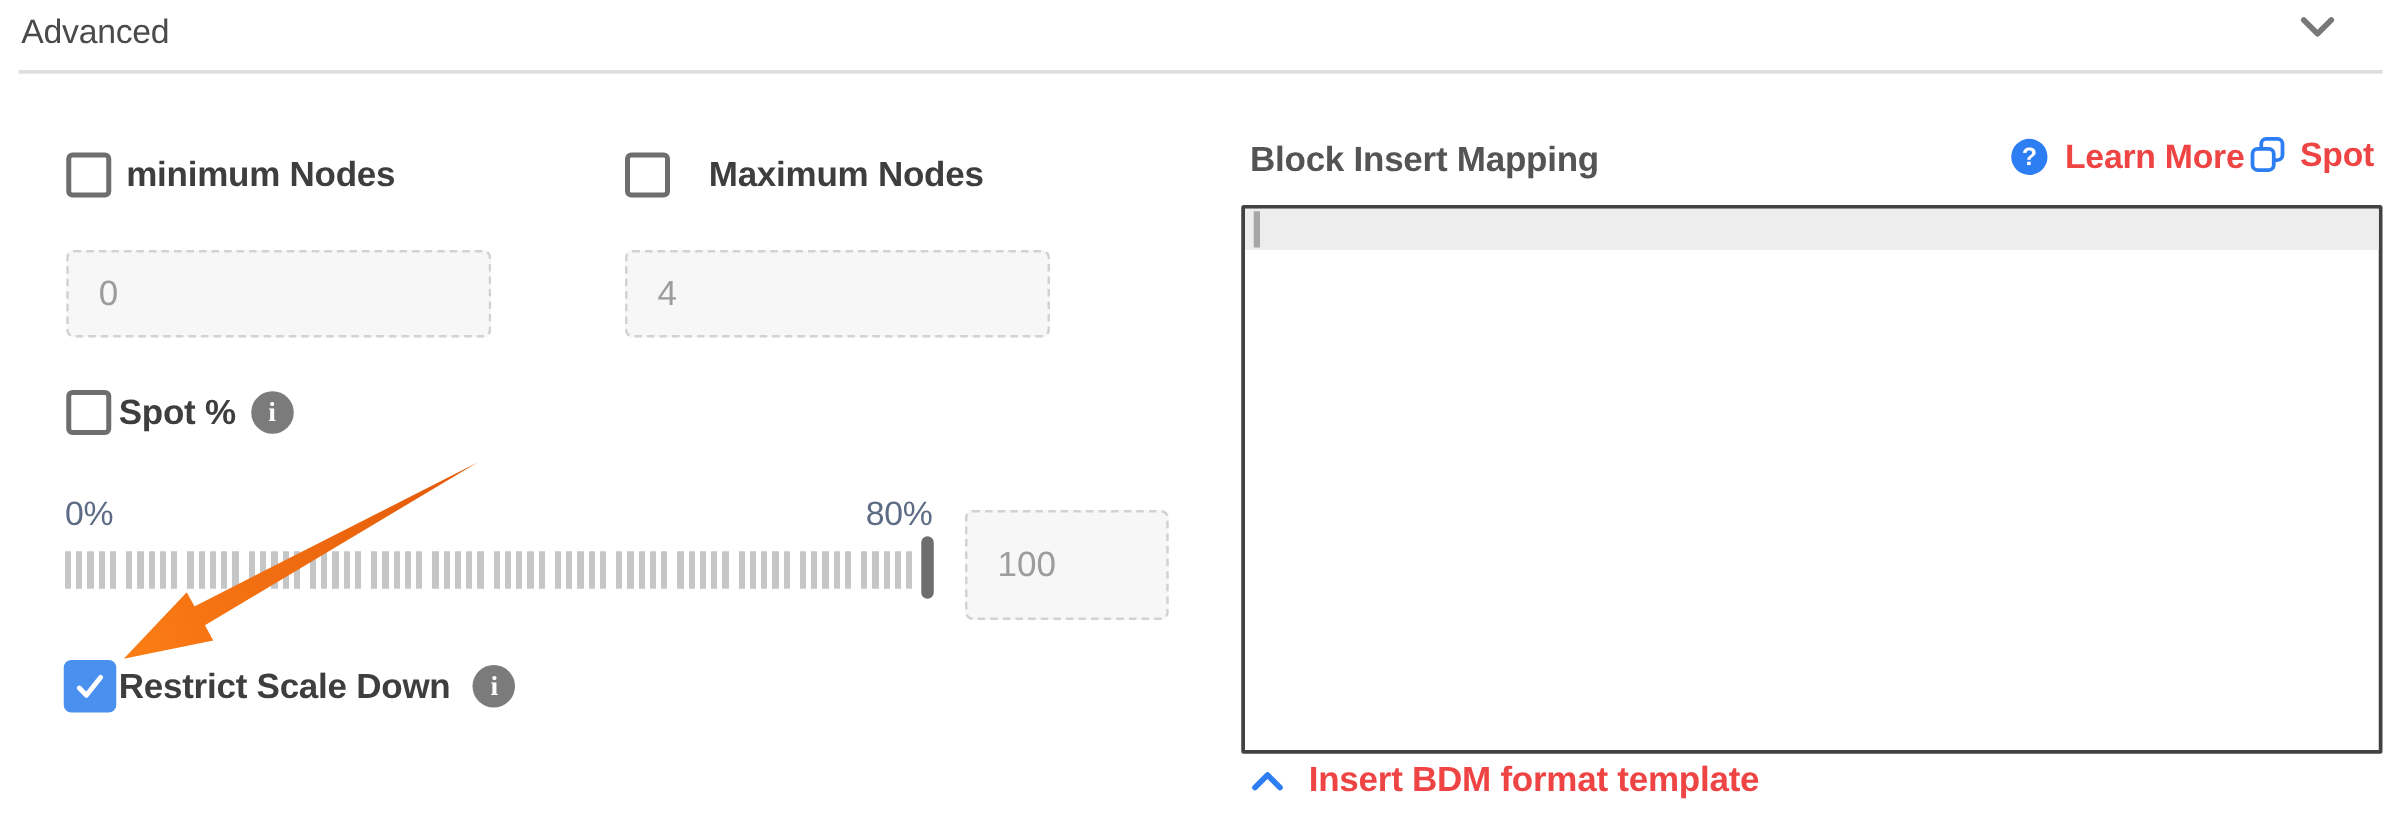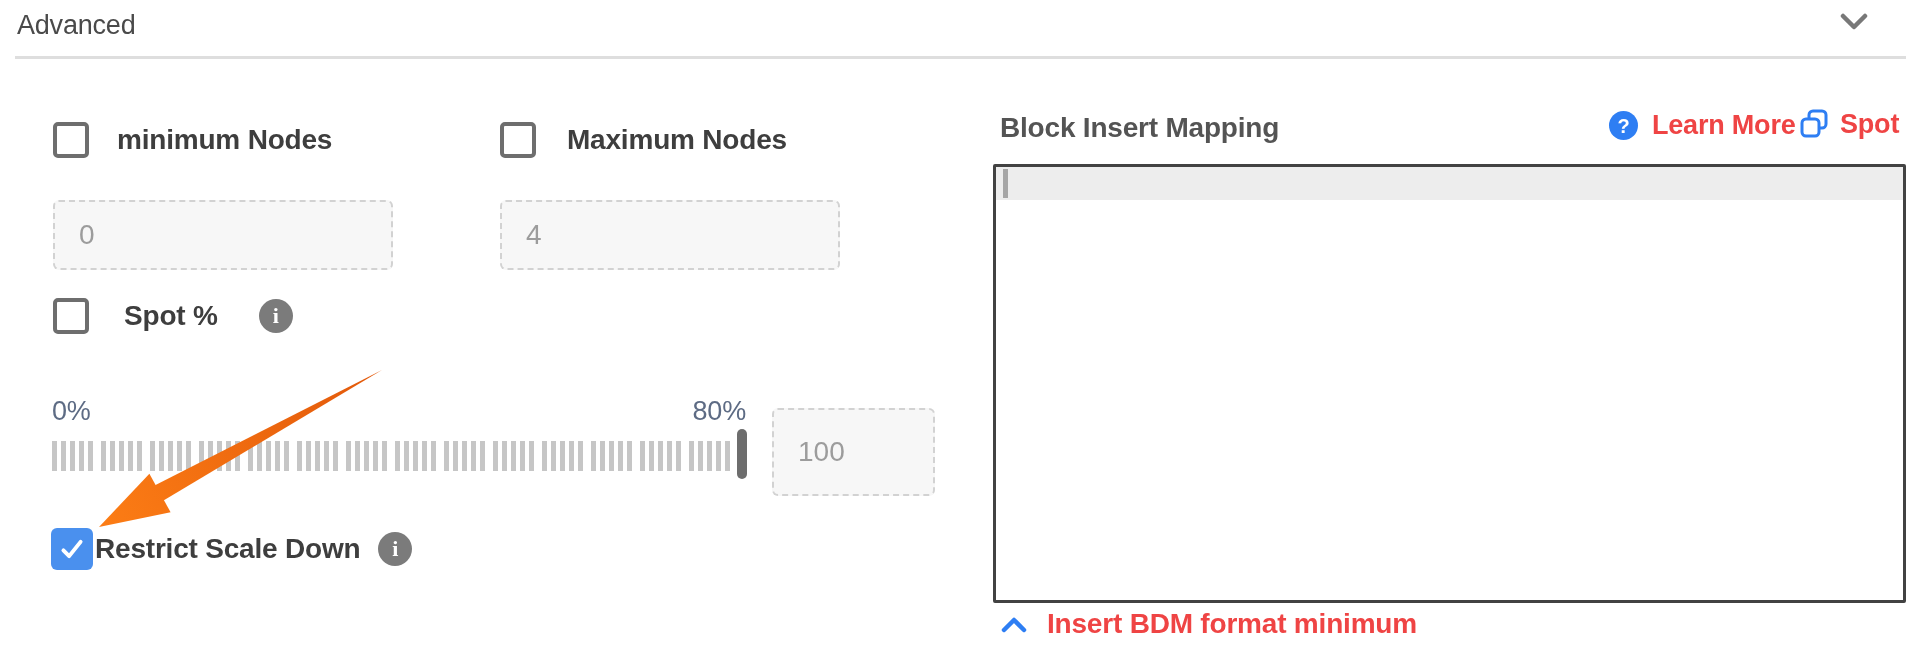--- a/index.html
+++ b/index.html
@@ -121,33 +121,33 @@
 <div id="app">
 
   <div class="abs section-title">Advanced</div>
   <div class="abs header-chevron">
     <svg width="28" height="18" viewBox="0 0 28 18">
       <path d="M3 3 L14 14 L25 3" fill="none" stroke="#787878" stroke-width="4.5" stroke-linecap="round" stroke-linejoin="round"></path>
     </svg>
   </div>
   <div class="abs divider"></div>
 
-  <div class="abs row-center" style="left:53px; top:122px; gap:28px;text-align:center;">
+  <div class="abs row-center" style="left:53px; top:122px; gap:12px;text-align:center;">
     <div class="checkbox" aria-checked="false"></div>
     <div class="cb-label">minimum Nodes</div>
   </div>
   <input class="abs dashed-input" style="left: 53px; top: 200px; width: 340px; height: 70px;" readonly="" value="0">
 
   <div class="abs row-center" style="left:500px; top:122px; gap:31px;">
     <div class="checkbox" aria-checked="false"></div>
     <div class="cb-label">Maximum Nodes</div>
   </div>
   <input class="abs dashed-input" style="left: 500px; top: 200px; width: 340px; height: 70px;" readonly="" value="4">
 
-  <div class="abs row-center" style="left:53px; top:298px; gap:35px;">
+  <div class="abs row-center" style="left:53px; top:312px; gap:6px;">
     <div class="checkbox" aria-checked="false"></div>
     <div class="cb-label">Spot %</div>
     <div class="info-icon" style="margin-left:6px;">
         <span>i</span>
       </div>
   </div>
 
   <div class="abs slider-label" style="left:52px; top:396px;">0%</div>
   <div class="abs slider-label" style="left:680px; top:396px; width:66px; text-align:right;">80%</div>
   <div class="abs slider-track"></div>
@@ -194,16 +194,16 @@
 
   <div class="abs editor">
     <div class="editor-active-line"></div>
     <div class="editor-cursor"></div>
   </div>
 
   <div class="abs row-center" style="left:1001px; top:608px; gap:20px;">
     <svg width="26" height="17" viewBox="0 0 26 17">
       <path d="M3 14 L13 4 L23 14" fill="none" stroke="#2e7ef3" stroke-width="4.5" stroke-linecap="round" stroke-linejoin="round"></path>
     </svg>
-    <div class="blue-link" style="font-size:28px;">Insert BDM format minimum</div>
+    <div class="blue-link" style="font-size:28px;">Insert BDM format template</div>
   </div>
 
 </div>
 
 </body></html>

